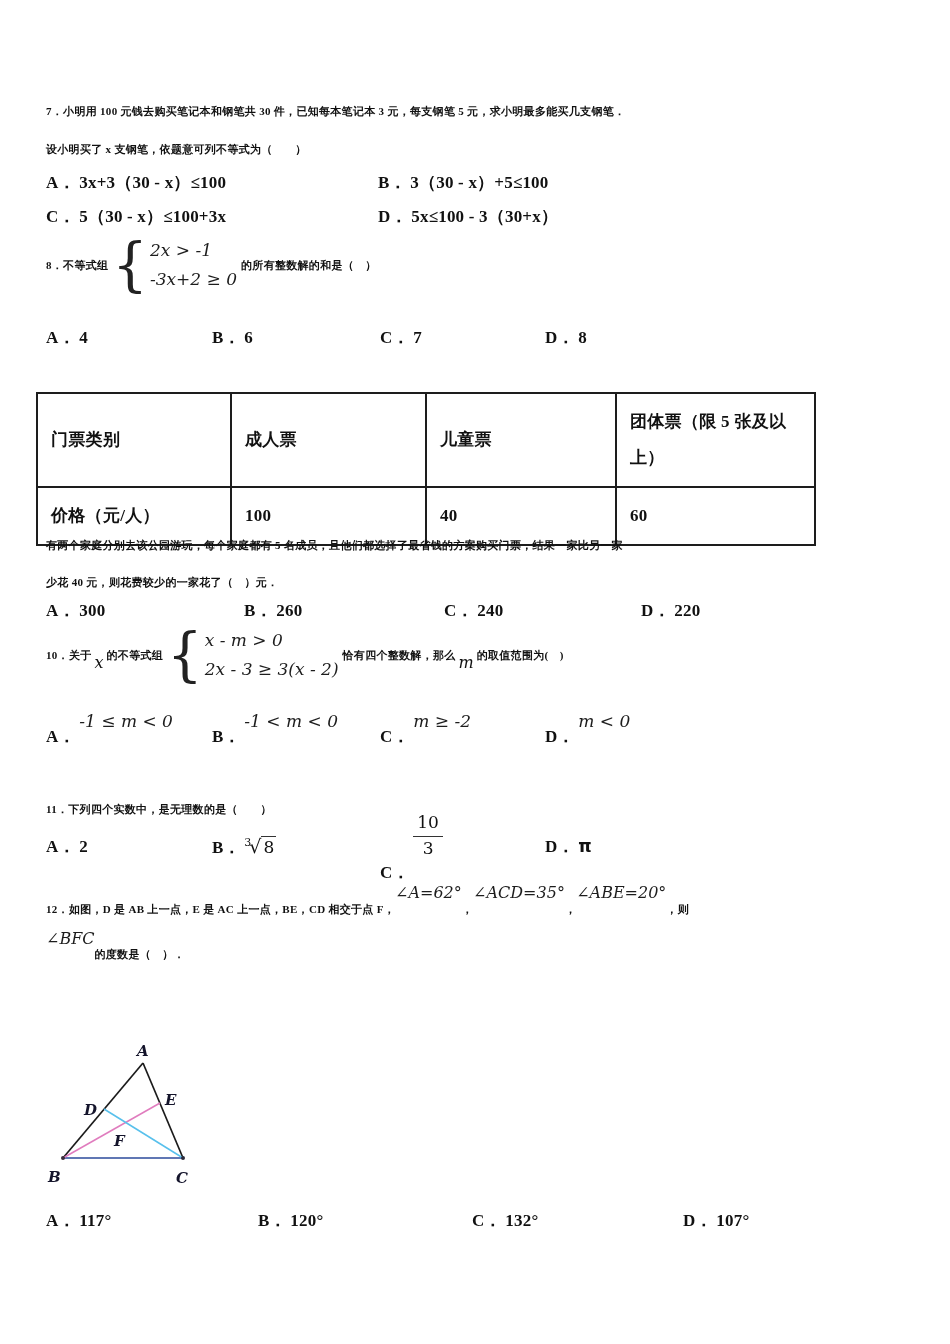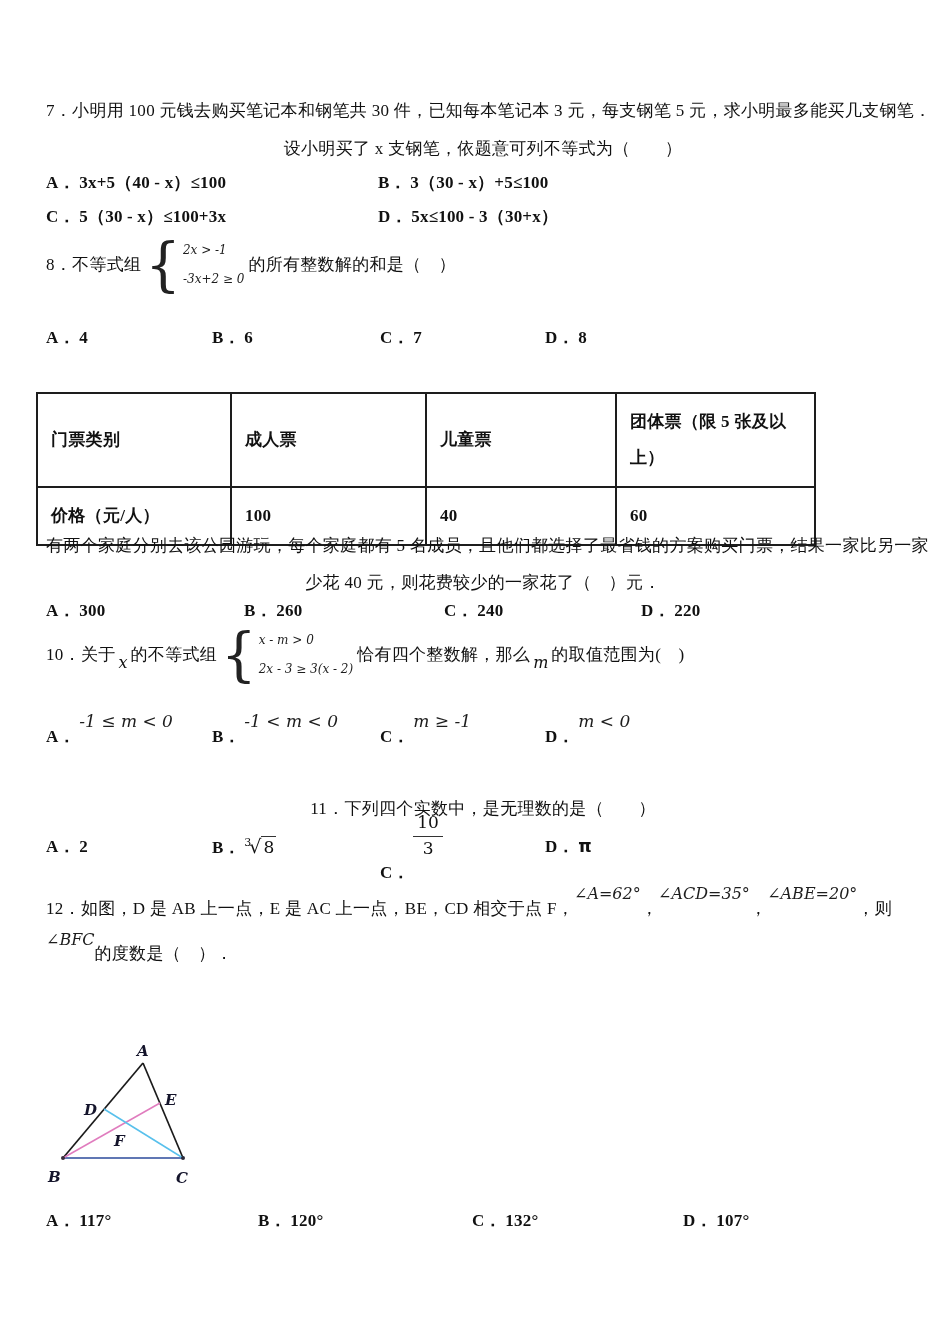--- a/index.html
+++ b/index.html
@@ -1,33 +1,33 @@
 <!DOCTYPE html>
 <html><head>
 <meta charset="utf-8">
 <style>
   html,body{margin:0;padding:0;background:#ffffff;}
   .page{position:relative;width:950px;height:1344px;background:#ffffff;overflow:hidden;
         font-family:"Liberation Serif","DejaVu Serif",serif;color:#111;}
   .block{position:absolute;left:46px;right:30px;}
-  .qline{font-size:17px;font-weight:normal;line-height:38px;white-space:nowrap;letter-spacing:0.3px;text-align:center;}
+  .qline{font-size:11px;font-weight:bold;line-height:38px;white-space:nowrap;letter-spacing:0.3px;}
   
   .opts4{display:grid;grid-template-columns:166px 168px 165px 1fr;font-size:17px;font-weight:bold;line-height:21px;}
   .opts2{display:grid;grid-template-columns:332px 1fr;row-gap:13px;font-size:17px;font-weight:bold;line-height:21px;}
   .opt-label{margin-right:4px;}
   .opt-text{letter-spacing:0.2px;}
   
   .math{font-family:"DejaVu Serif",serif;font-style:italic;font-weight:normal;color:#1d1d1d;}
   .raised{position:relative;top:-15px;display:inline-block;}
   .lowvar{position:relative;top:7px;font-family:"DejaVu Serif",serif;font-style:italic;font-weight:normal;font-size:16px;padding:0 3px;}
   
   .sysrow{display:flex;align-items:center;}
   .sys{display:inline-flex;align-items:center;margin:0 4px;}
   .sys-brace{font-family:"DejaVu Serif",serif;font-style:normal;font-weight:400;font-size:56px;line-height:1;transform:scaleY(1.05);color:#222;}
-  .sys-lines{display:flex;flex-direction:column;font-size:12px;line-height:29px;margin-left:2px;}
+  .sys-lines{display:flex;flex-direction:column;font-size:17px;line-height:29px;margin-left:2px;}
   .sys-lines .math{top:0;}
   
   .fee-table{position:absolute;left:36px;top:392px;border-collapse:collapse;table-layout:fixed;width:778px;}
   .fee-table td{border:2px solid #1d1d1d;font-size:17px;font-weight:bold;vertical-align:middle;
                 padding:6px 10px 6px 13px;line-height:36px;letter-spacing:0.3px;}
   .fee-table tr.hdr td{height:80px;}
   .fee-table tr.val td{height:44px;}
   
   .frac{display:inline-flex;flex-direction:column;align-items:center;position:relative;top:-24px;
         font-family:"DejaVu Serif",serif;font-style:normal;line-height:21px;font-size:17px;font-weight:normal;vertical-align:bottom;}
@@ -46,21 +46,21 @@
 </head>
 <body>
 
 <div class="page">
 
   <div class="block" style="top:92px;">
     <div class="qline">7．小明用 100 元钱去购买笔记本和钢笔共 30 件，已知每本笔记本 3 元，每支钢笔 5 元，求小明最多能买几支钢笔．</div>
     <div class="qline">设小明买了 x 支钢笔，依题意可列不等式为（　　）</div>
   </div>
   <div class="block opts2" style="top:172px;">
-    <div><span class="opt-label">A．</span><span class="opt-text">3x+5（40 - x）≤100</span></div>
+    <div><span class="opt-label">A．</span><span class="opt-text">3x+3（30 - x）≤100</span></div>
     <div><span class="opt-label">B．</span><span class="opt-text">3（30 - x）+5≤100</span></div>
     <div><span class="opt-label">C．</span><span class="opt-text">5（30 - x）≤100+3x</span></div>
     <div><span class="opt-label">D．</span><span class="opt-text">5x≤100 - 3（30+x）</span></div>
   </div>
 
   <div class="block sysrow" style="top:236px;">
     <span class="qline" style="line-height:24px;">8．不等式组</span>
     <span class="sys">
       <span class="sys-brace">{</span>
       <span class="sys-lines">
@@ -121,21 +121,21 @@
         <span class="math">2x - 3 ≥ 3(x - 2)</span>
       </span>
     </span>
     <span class="qline" style="line-height:24px;">恰有四个整数解，那么</span>
     <span class="lowvar">m</span>
     <span class="qline" style="line-height:24px;">的取值范围为(　)</span>
   </div>
   <div class="block opts4" style="top:726px;">
     <div><span class="opt-label">A．</span><span class="math raised">-1 ≤ m &lt; 0</span></div>
     <div><span class="opt-label">B．</span><span class="math raised">-1 &lt; m &lt; 0</span></div>
-    <div><span class="opt-label">C．</span><span class="math raised">m ≥ -1</span></div>
+    <div><span class="opt-label">C．</span><span class="math raised">m ≥ -2</span></div>
     <div><span class="opt-label">D．</span><span class="math raised">m &lt; 0</span></div>
   </div>
 
   <div class="block" style="top:777px;margin-top:20px;">
     <div class="qline" style="line-height:24px;">11．下列四个实数中，是无理数的是（　　）</div>
   </div>
   <div class="block opts4" style="top:836px;">
     <div><span class="opt-label">A．</span><span class="opt-text">2</span></div>
     <div><span class="opt-label">B．</span><span class="root"><span class="root-idx">3</span><span class="root-sign">√</span><span class="radicand">8</span></span></div>
     <div><span class="opt-label">C．</span><span class="frac">

